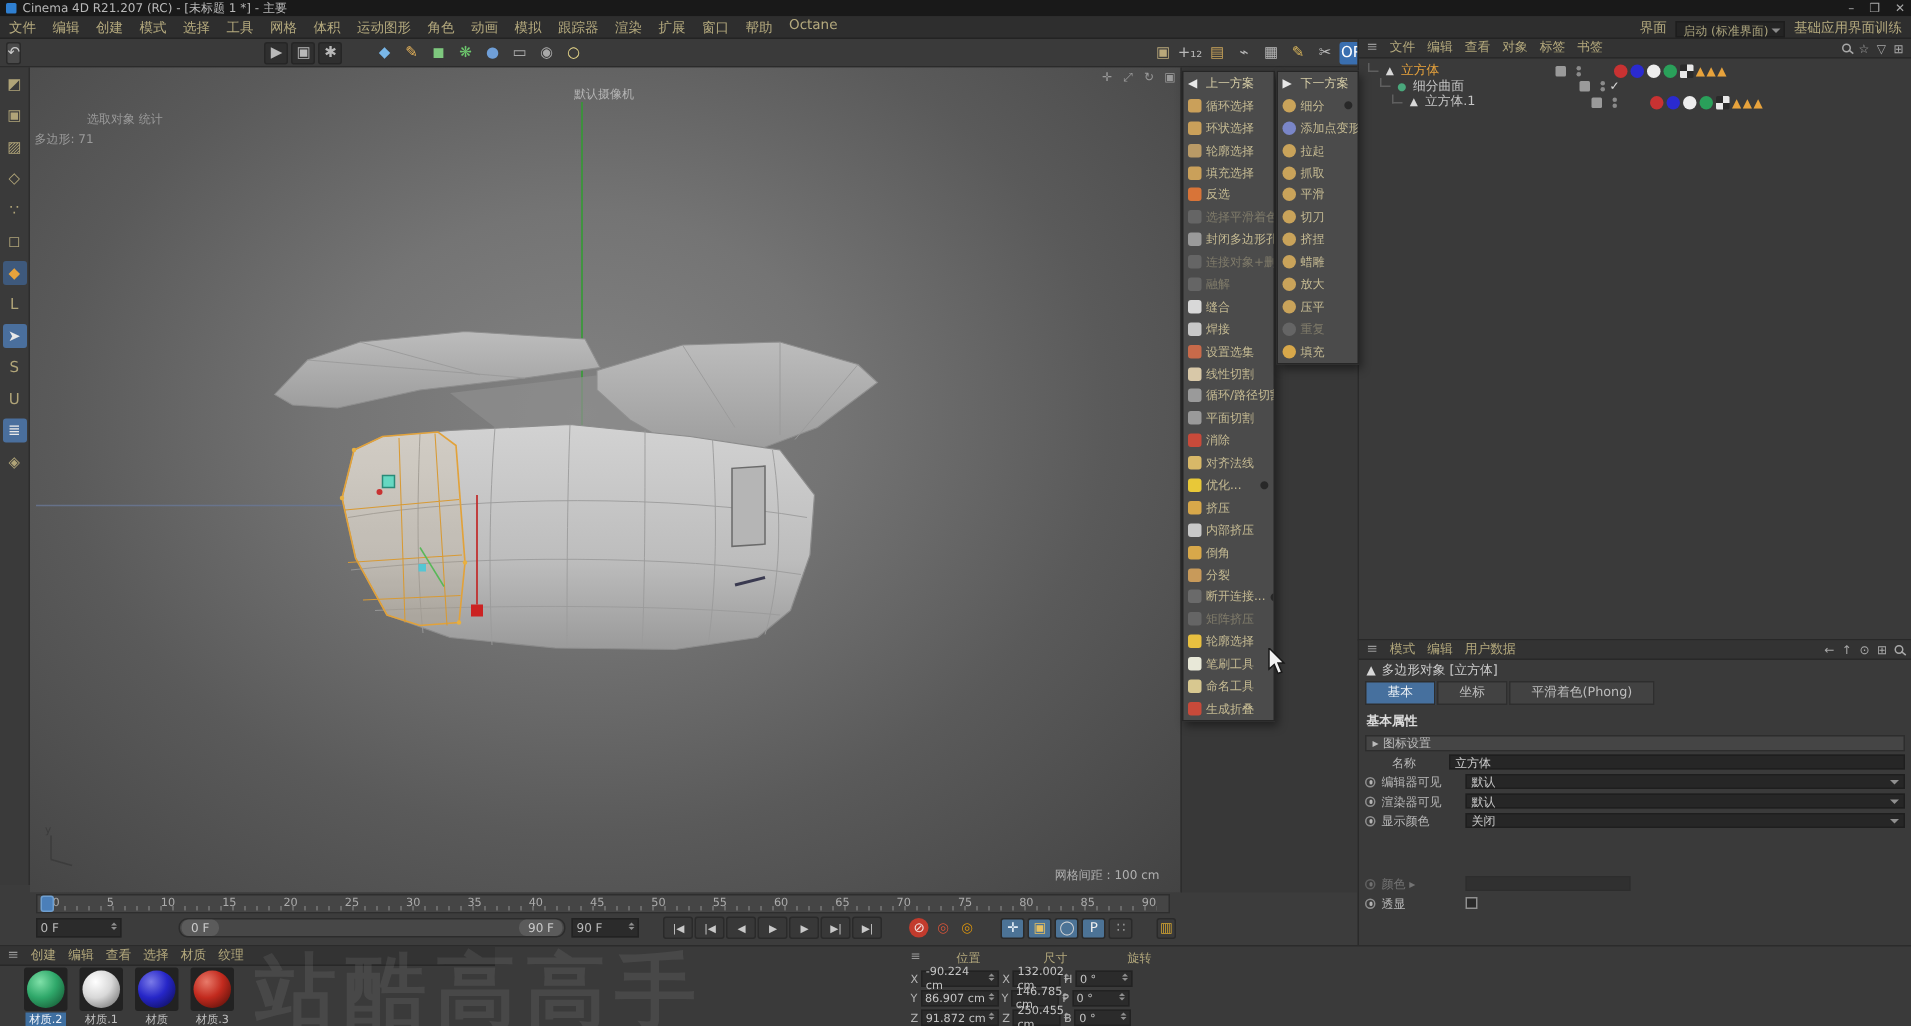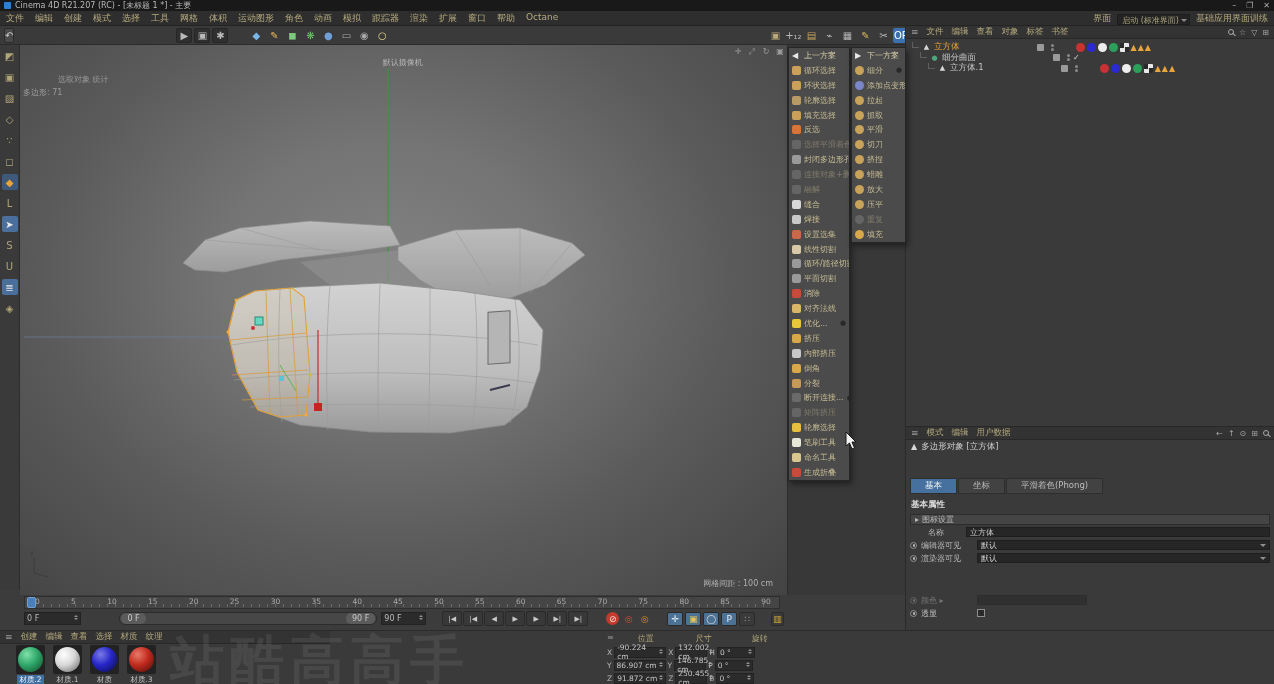--- a/index.html
+++ b/index.html
@@ -86,21 +86,21 @@
   .om-row .tags { display:flex; gap:2px; align-items:center; margin-left:8px; }
   .om-row .tags .ball { width:9px; height:9px; border-radius:50%; }
   .maybe-checker { display:none; width:9px; height:9px; }
   .maybe-checker.checker { display:inline-block; background:conic-gradient(#e8e8e8 0 25%, #2a2a2a 0 50%, #e8e8e8 0 75%, #2a2a2a 0); border-radius:1px; }
   .tri { color:#e8a33c; font-size:8px; letter-spacing:1px; }
 
   
   #am { position:absolute; left:905px; top:426px; width:369px; height:258px; background:#3a3a3a; border-left:1px solid #2a2a2a; border-top:1px solid #282828; }
   #am .objrow { display:flex; align-items:center; gap:4px; height:13px; padding:0 5px; font-size:8.5px; color:#cccccc; }
   #am .objrow .oi { color:#d8d8d8; font-size:8px; }
-  #am .tabs { display:flex; gap:1px; padding:1px 4px 2px 4px;margin-top:24px; }
+  #am .tabs { display:flex; gap:1px; padding:1px 4px 2px 4px; }
   #am .tab { font-size:8.5px; color:#bdbdbd; background:#424242; padding:1px 14px; border:1px solid #2e2e2e; }
   #am .tab.active { background:#46709e; color:#eef2f6; }
   #am .secttitle { font-size:8.5px; color:#dcdcdc; font-weight:bold; padding:3px 5px 2px 5px; }
   #am .collapsebar { margin:1px 4px; height:11px; background:#454545; border:1px solid #2d2d2d; font-size:8px; color:#bbbbbb; display:flex; align-items:center; padding:0 4px; gap:3px; }
   .fieldrow { display:flex; align-items:center; height:12px; margin:1px 4px 1px 4px; font-size:8px; color:#b8b8b8; gap:4px; }
   .fieldrow .flabel { width:52px; flex:0 0 52px; white-space:nowrap; }
   .fieldrow .flabel.ind { padding-left:18px; }
   .finput { flex:1; height:10px; background:#262626; border:1px solid #1e1e1e; color:#cccccc; font-size:8px; padding:0 3px; display:flex; align-items:center; }
   .fdrop { flex:1; height:10px; background:#262626; border:1px solid #1e1e1e; color:#cccccc; font-size:8px; padding:0 3px; display:flex; align-items:center; position:relative; }
   .fdrop::after { content:""; position:absolute; right:3px; top:3px; border:3px solid transparent; border-top-color:#8f8f8f; }
@@ -725,20 +725,25 @@
           <span class="flabel">编辑器可见</span>
           <span class="fdrop clickable">默认</span>
         </div>
 
         <div class="fieldrow">
           <span class="radio"></span>
           <span class="flabel">渲染器可见</span>
           <span class="fdrop clickable">默认</span>
         </div>
 
+        <div class="fieldrow">
+          <span class="radio"></span>
+          <span class="flabel">显示颜色</span>
+          <span class="fdrop clickable">关闭</span>
+        </div>
       </div>
     <div class="fieldrow dim">
       <span class="radio"></span>
       <span class="flabel"><span>颜色</span> <span>▸</span></span>
       <span class="finput" style="max-width:110px;"></span>
     </div>
     <div class="fieldrow">
       <span class="radio"></span>
       <span class="flabel">透显</span>
       <span class="checkbox clickable"></span>

